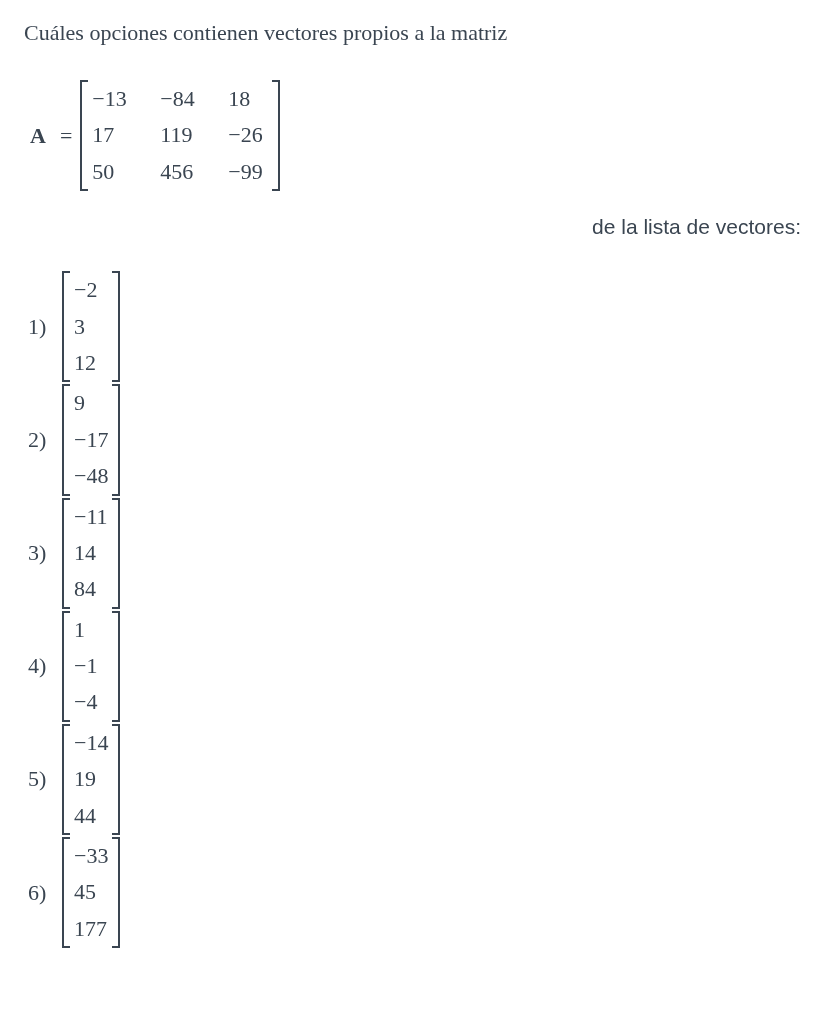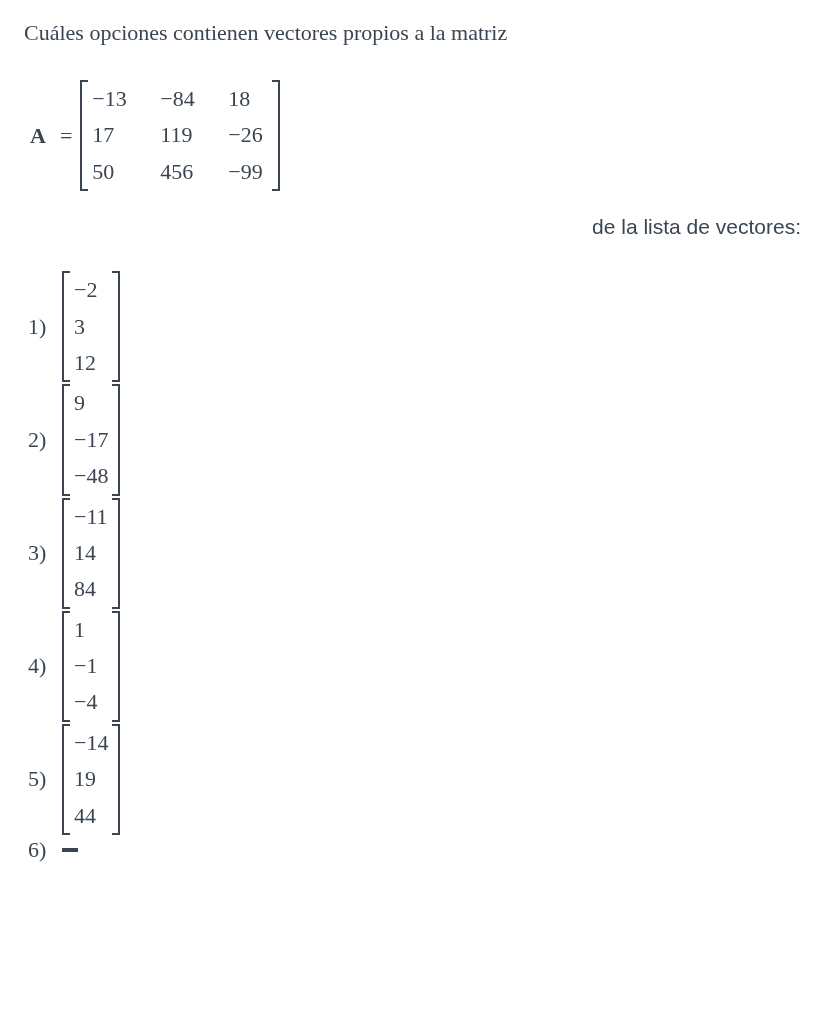--- a/index.html
+++ b/index.html
@@ -185,15 +185,20 @@
       <span class="cell vec">44</span>
     </span>
     <span class="bracket right"></span>
   </span>
 </div>
 
 <div class="option-row">
   <span class="option-label">6)</span>
   <span class="bmatrix">
     <span class="bracket left"></span>
+    <span class="mgrid cols1">
+      <span class="cell vec">−33</span>
+      <span class="cell vec">45</span>
+      <span class="cell vec">177</span>
+    </span>
     <span class="bracket right"></span>
   </span>
 </div>
 
 </body></html>

